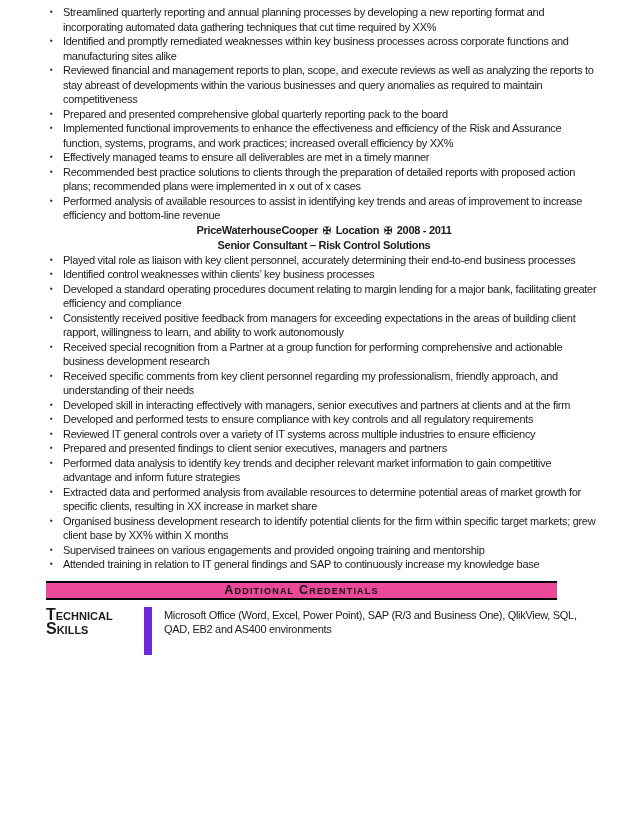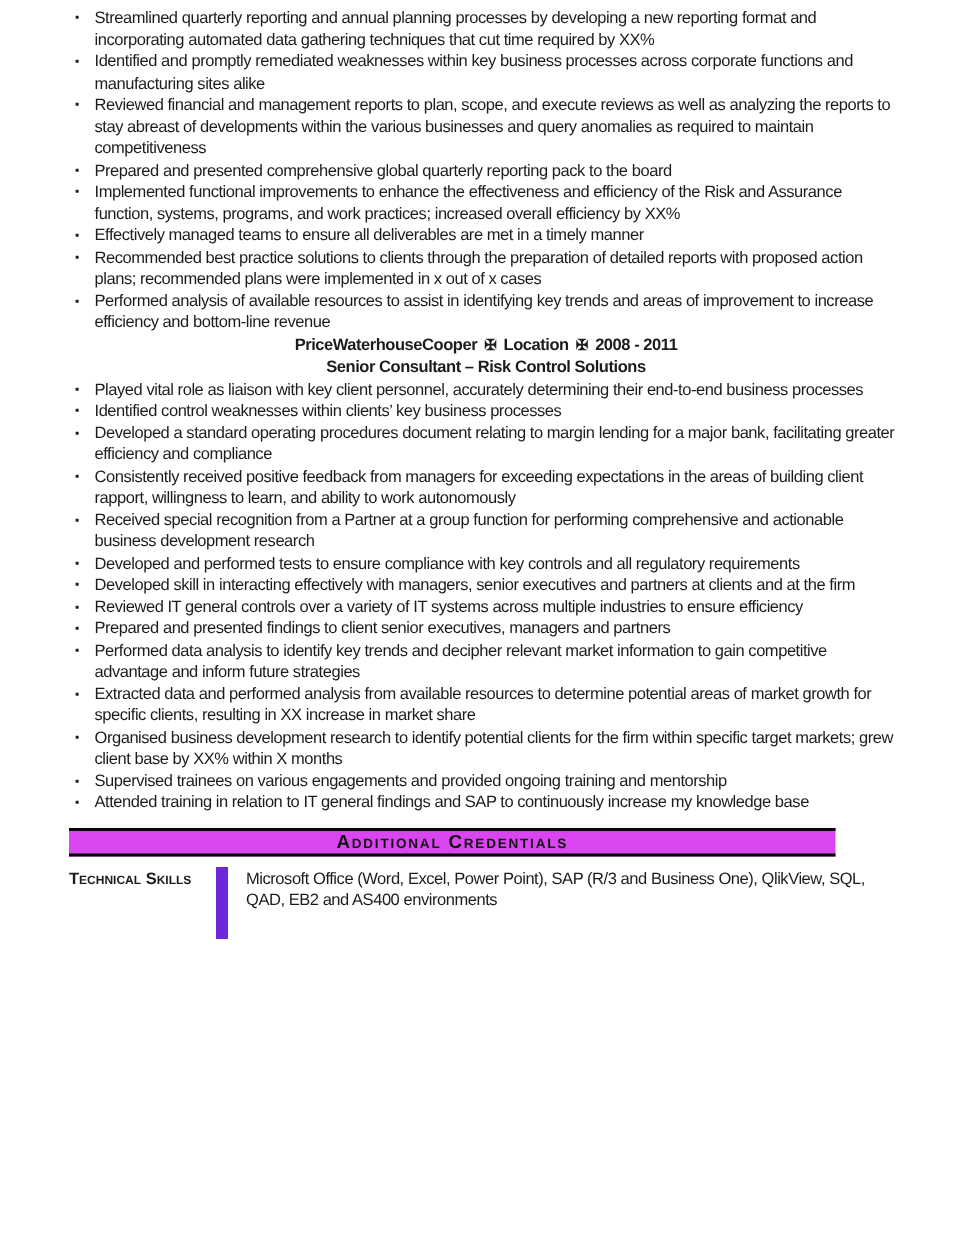--- a/index.html
+++ b/index.html
@@ -40,21 +40,21 @@
   .job-header {
     text-align: center;
     font-weight: bold;
     width: 556px;
   }
   .job-header .line1 { white-space: nowrap; }
   .job-header .sep { padding: 0 2px; font-size: 10px; }
   .credentials-banner {
     margin-top: 9px;
     width: 511px;
-    background: #d946ef;
+    background: #ec4899;
     border-top: 2px solid #000000;
     border-bottom: 2px solid #000000;
     text-align: center;
     font-weight: bold;
     font-variant: small-caps;
     font-size: 12.5px;
     letter-spacing: 1.2px;
     line-height: 13px;
     padding: 1px 0 1px 0;
     color: #111111;
@@ -63,21 +63,21 @@
     margin-top: 7px;
     width: 555px;
     display: flex;
     align-items: stretch;
     min-height: 48px;
   }
   .skills-label {
     flex: 0 0 98px;
     font-weight: bold;
     font-variant: small-caps;
-    font-size: 11px;
+    font-size: 16px;
     letter-spacing: 0;
     padding-top: 1px;
   }
   .skills-value {
     flex: 1;
     border-left: 8px solid #6d28d9;
     padding-left: 12px;
     padding-top: 1px;
   }
 </style>
@@ -147,27 +147,30 @@
       </li>
 
       <li>
         <span>Consistently received positive feedback from managers for exceeding expectations in the areas of building client rapport, willingness to learn, and ability to work autonomously</span>
       </li>
 
       <li>
         <span>Received special recognition from a Partner at a group function for performing comprehensive and actionable business development research</span>
       </li>
 
+      <li>
+        <span>Received specific comments from key client personnel regarding my professionalism, friendly approach, and understanding of their needs</span>
+      </li>
+
+      <li>
+        <span>Developed skill in interacting effectively with managers, senior executives and partners at clients and at the firm</span>
+      </li>
 
       <li>
         <span>Developed and performed tests to ensure compliance with key controls and all regulatory requirements</span>
-      </li>
-
-      <li>
-        <span>Developed skill in interacting effectively with managers, senior executives and partners at clients and at the firm</span>
       </li>
 
       <li>
         <span>Reviewed IT general controls over a variety of IT systems across multiple industries to ensure efficiency</span>
       </li>
 
       <li>
         <span>Prepared and presented findings to client senior executives, managers and partners</span>
       </li>
 

